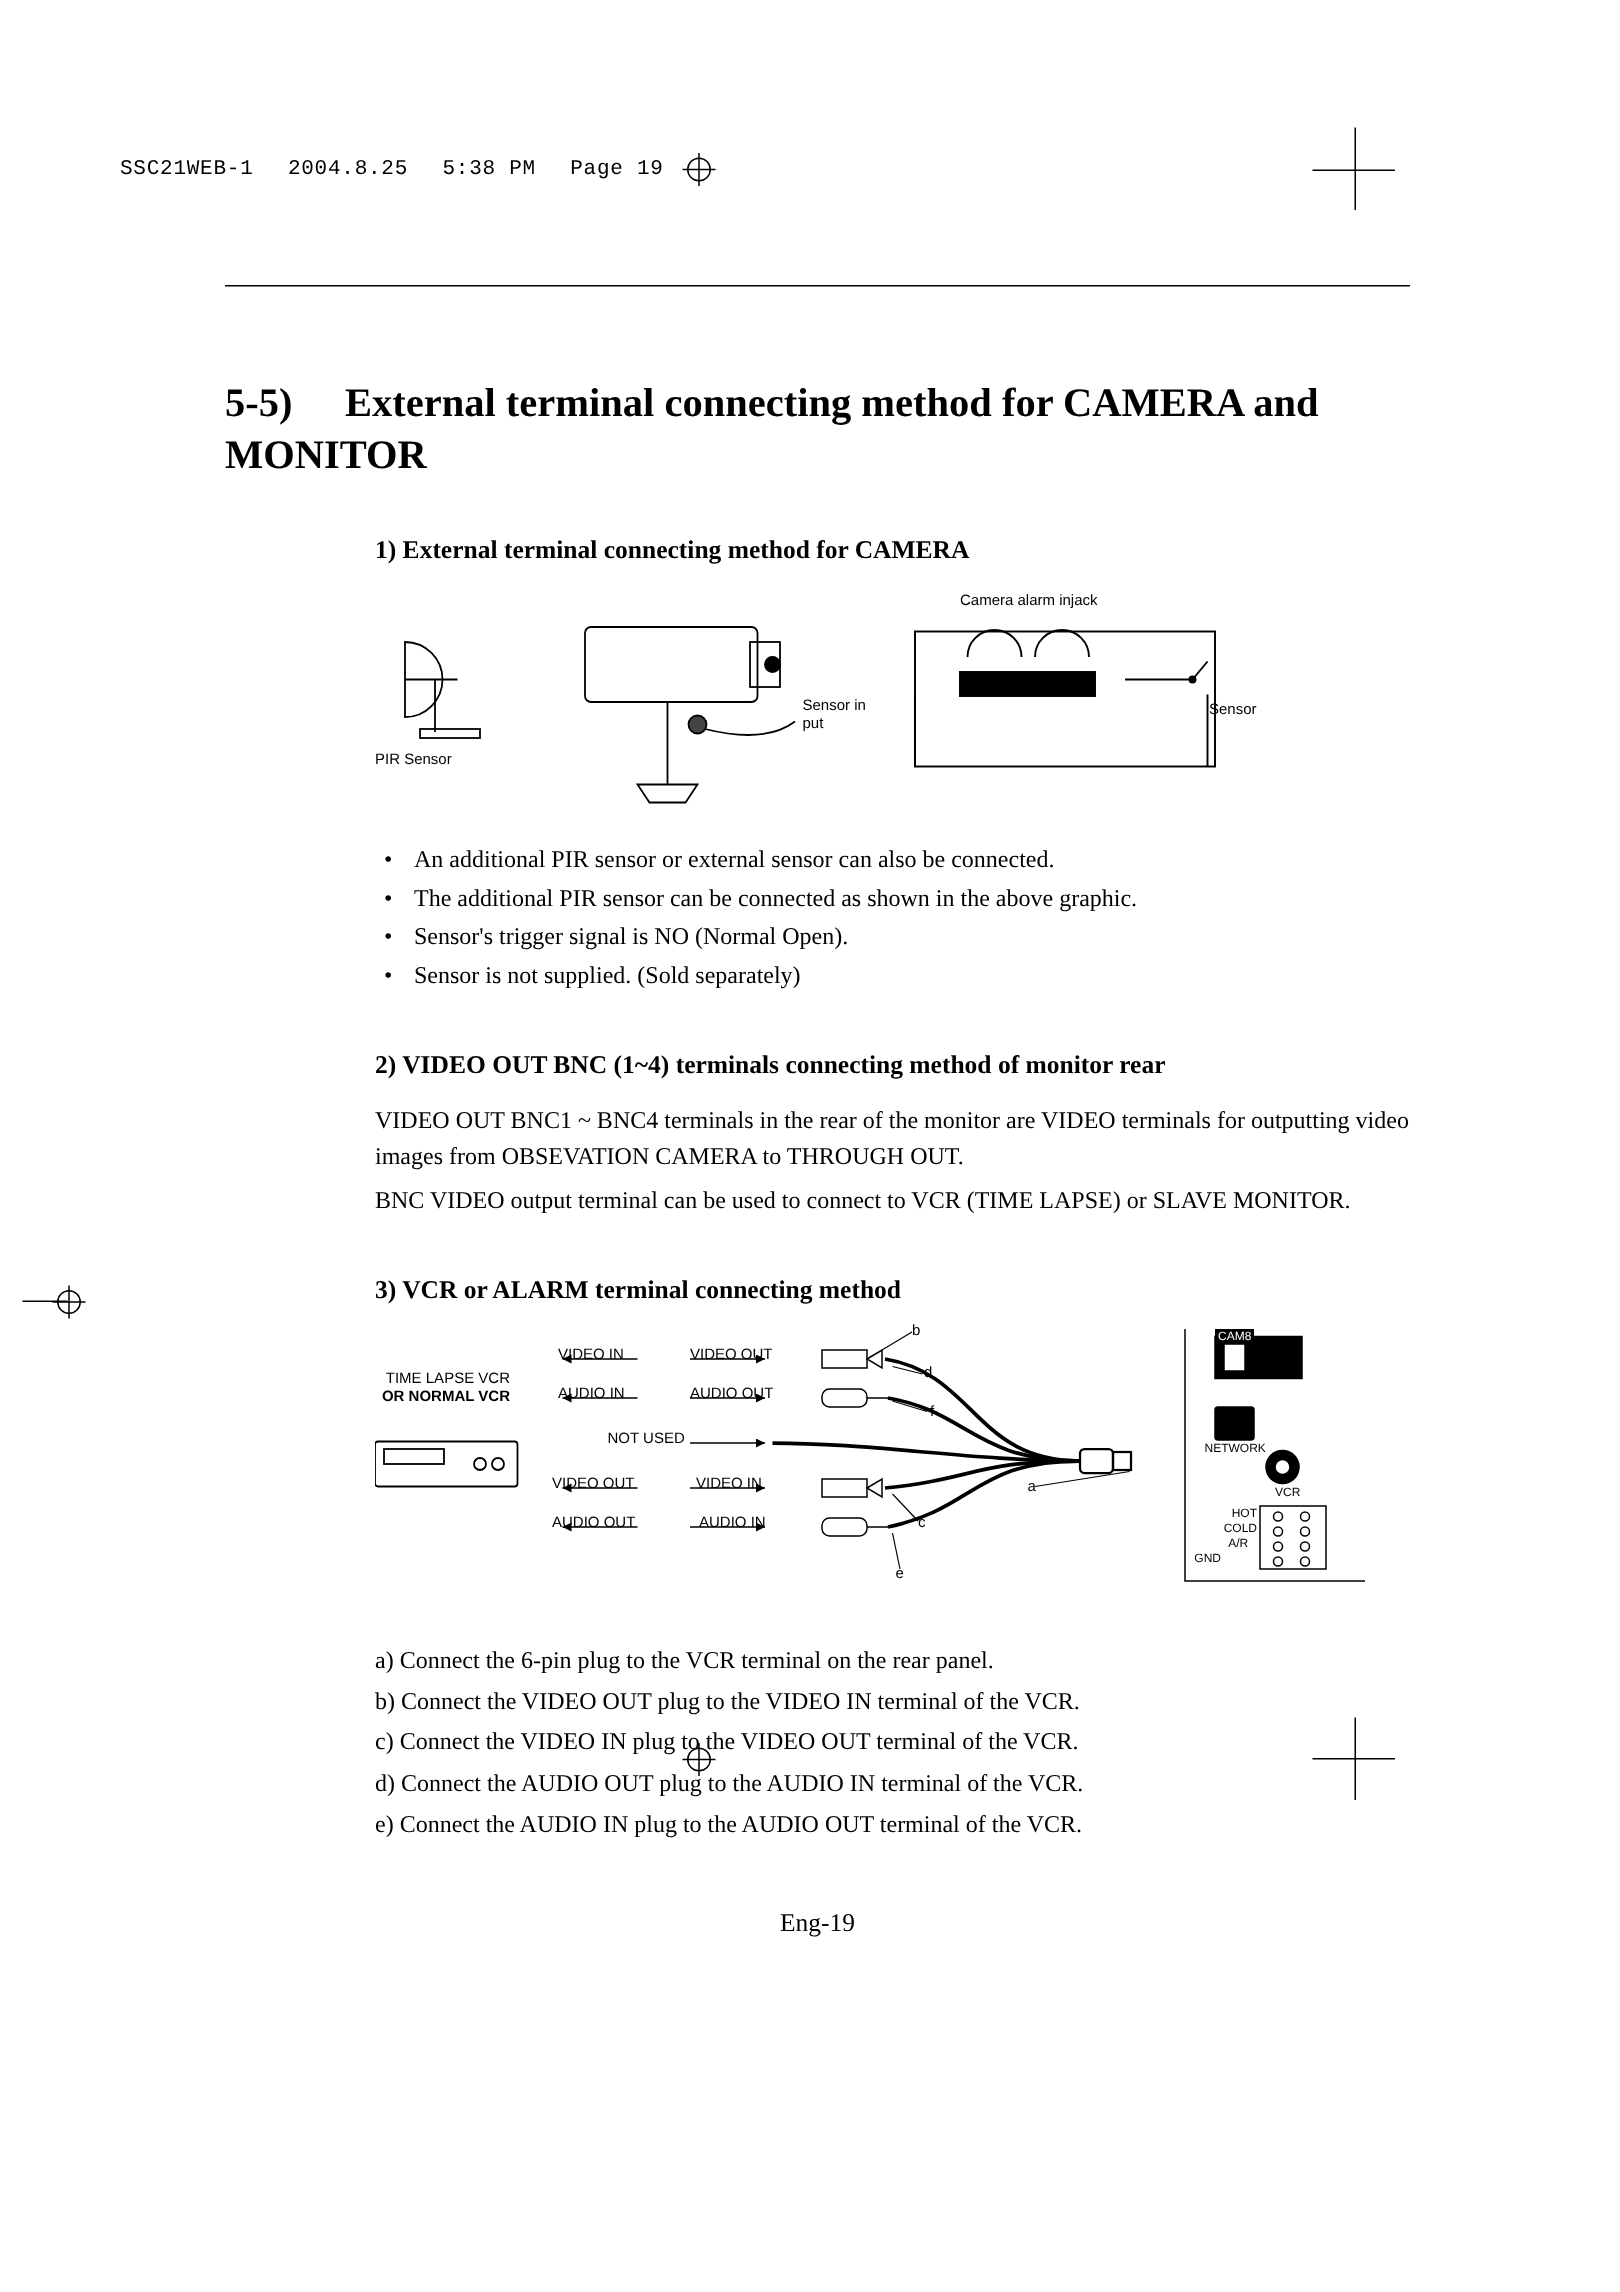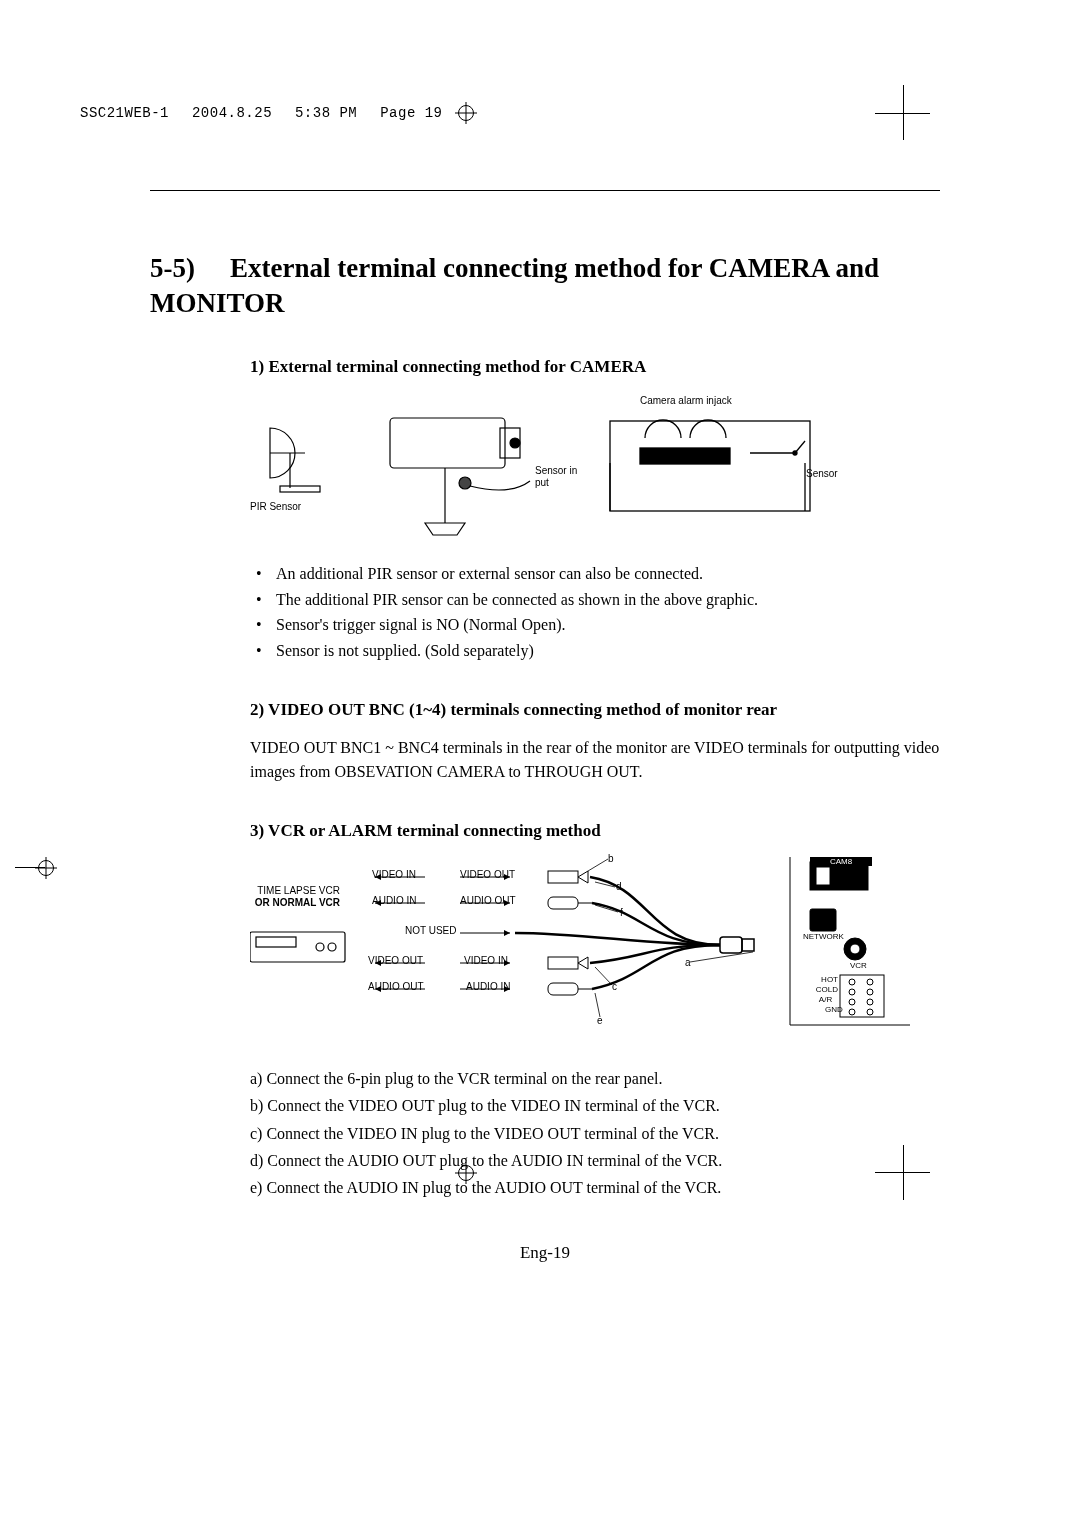--- a/index.html
+++ b/index.html
@@ -156,20 +156,21 @@
 
     <ul class="bullets">
       <li>An additional PIR sensor or external sensor can also be connected.</li>
       <li>The additional PIR sensor can be connected as shown in the above graphic.</li>
       <li>Sensor's trigger signal is NO (Normal Open).</li>
       <li>Sensor is not supplied. (Sold separately)</li>
     </ul>
 
     <h2 class="sub">2) VIDEO OUT BNC (1~4) terminals connecting method of monitor rear</h2>
     <p class="body">VIDEO OUT BNC1 ~ BNC4 terminals in the rear of the monitor are VIDEO terminals for outputting video images from OBSEVATION CAMERA to THROUGH OUT.</p>
+    <p class="body" style="margin-top:4px;">BNC VIDEO output terminal can be used to connect to VCR (TIME LAPSE) or SLAVE MONITOR.</p>
 
     <h2 class="sub">3) VCR or ALARM terminal connecting method</h2>
 
     <div class="figure" style="height:190px;">
       <svg width="690" height="190" viewBox="0 0 690 190">
         <defs>
           <marker id="arr" markerWidth="8" markerHeight="8" refX="6" refY="3" orient="auto">
             <path d="M0 0 L6 3 L0 6 z" fill="#000"></path>
           </marker>
         </defs>
@@ -259,27 +260,27 @@
       <div class="tiny" style="position:absolute; left:118px; top:124px;">AUDIO OUT</div>
       <div class="tiny" style="position:absolute; left:216px; top:124px;">AUDIO IN</div>
 
       <div class="tiny" style="position:absolute; left:435px; top:100px;">a</div>
       <div class="tiny" style="position:absolute; left:358px; top:-4px;">b</div>
       <div class="tiny" style="position:absolute; left:362px; top:124px;">c</div>
       <div class="tiny" style="position:absolute; left:366px; top:24px;">d</div>
       <div class="tiny" style="position:absolute; left:347px; top:158px;">e</div>
       <div class="tiny" style="position:absolute; left:370px; top:50px;">f</div>
 
-      <div class="tiny2" style="position:absolute; left:560px; top:0px; color:#fff; background:#000; padding:0 20px;">CAM8</div>
+      <div class="tiny2" style="position:absolute; left:560px; top:0px; color:#fff; background:#000; padding:0 2px;">CAM8</div>
       <div class="tiny2" style="position:absolute; left:553px; top:75px;">NETWORK</div>
       <div class="tiny2" style="position:absolute; left:600px; top:104px;">VCR</div>
       <div class="tiny2" style="position:absolute; left:563px; top:118px; text-align:right; width:25px;">HOT</div>
       <div class="tiny2" style="position:absolute; left:563px; top:128px; text-align:right; width:25px;">COLD</div>
       <div class="tiny2" style="position:absolute; left:563px; top:138px; text-align:center; width:25px;">A/R</div>
-      <div class="tiny2" style="position:absolute; left:575px; top:148px; text-align:left; width:25px;">GND</div>
+      <div class="tiny2" style="position:absolute; left:539px; top:148px; text-align:right; width:25px;">GND</div>
     </div>
 
     <div class="steps">
       <p>a) Connect the 6-pin plug to the VCR terminal on the rear panel.</p>
       <p>b) Connect the VIDEO OUT plug to the VIDEO IN terminal of the VCR.</p>
       <p>c) Connect the VIDEO IN plug to the VIDEO OUT terminal of the VCR.</p>
       <p>d) Connect the AUDIO OUT plug to the AUDIO IN terminal of the VCR.</p>
       <p>e) Connect the AUDIO IN plug to the AUDIO OUT terminal of the VCR.</p>
     </div>
   </div>

